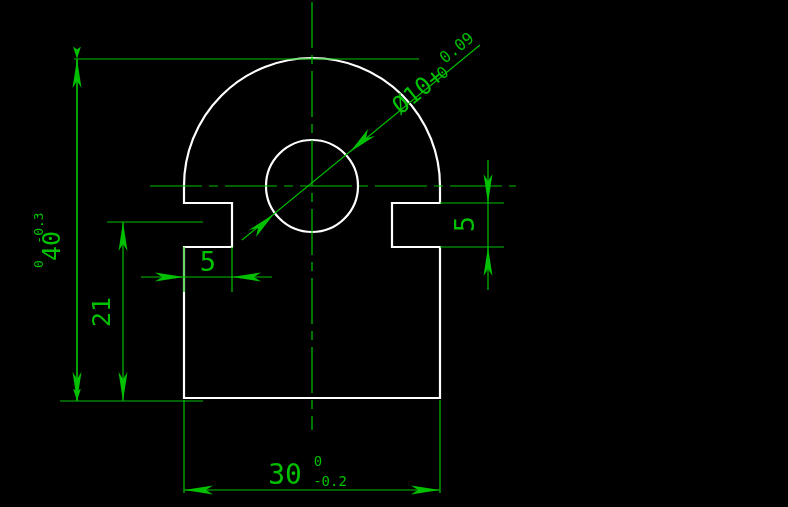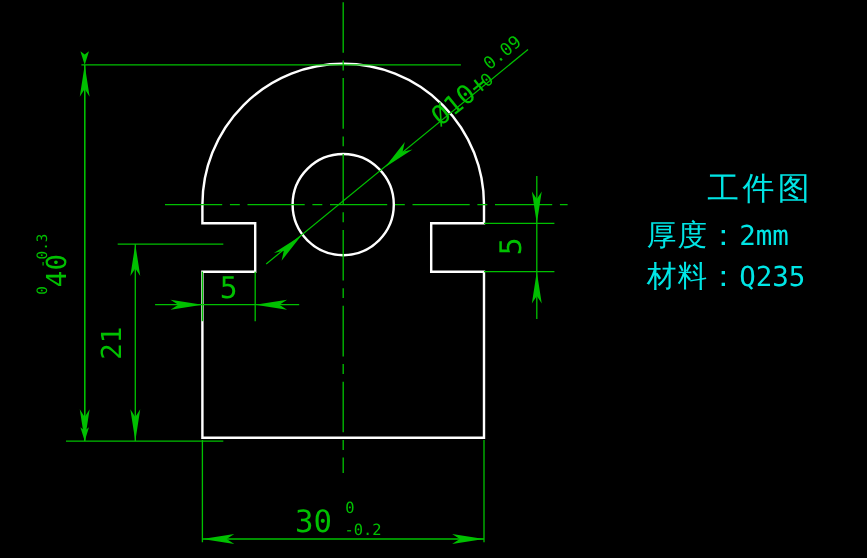--- a/index.html
+++ b/index.html
@@ -146,23 +146,14 @@
       <line x1="242" y1="240" x2="480" y2="45" stroke="#00c000" stroke-width="1.1"></line>
       <polygon points="274,214 249,230 258,228 256,237" fill="#00c000"></polygon>
       <polygon points="350,152 375,136 366,138 368,129" fill="#00c000"></polygon>
       <text x="423" y="97" fill="#00c000" font-family="'DejaVu Sans Mono', monospace" font-size="24" text-anchor="middle" transform="rotate(-39 423 97)">Ø10+</text>
       <text x="460" y="52" fill="#00c000" font-family="'DejaVu Sans Mono', monospace" font-size="16" text-anchor="middle" transform="rotate(-39 460 52)">0.09</text>
       <text x="446" y="77" fill="#00c000" font-family="'DejaVu Sans Mono', monospace" font-size="16" text-anchor="middle" transform="rotate(-39 446 77)">0</text>
     </g>
 
   </svg>
 
-  <div class="note-block">
-    <div class="note-title">工件图</div>
-    <div class="note-row">
-      <span>厚度：</span><span class="note-val">2mm</span>
-    </div>
-    <div class="note-row">
-      <span>材料：</span><span class="note-val">Q235</span>
-    </div>
-  </div>
 
 </div>
 
 </body></html>

